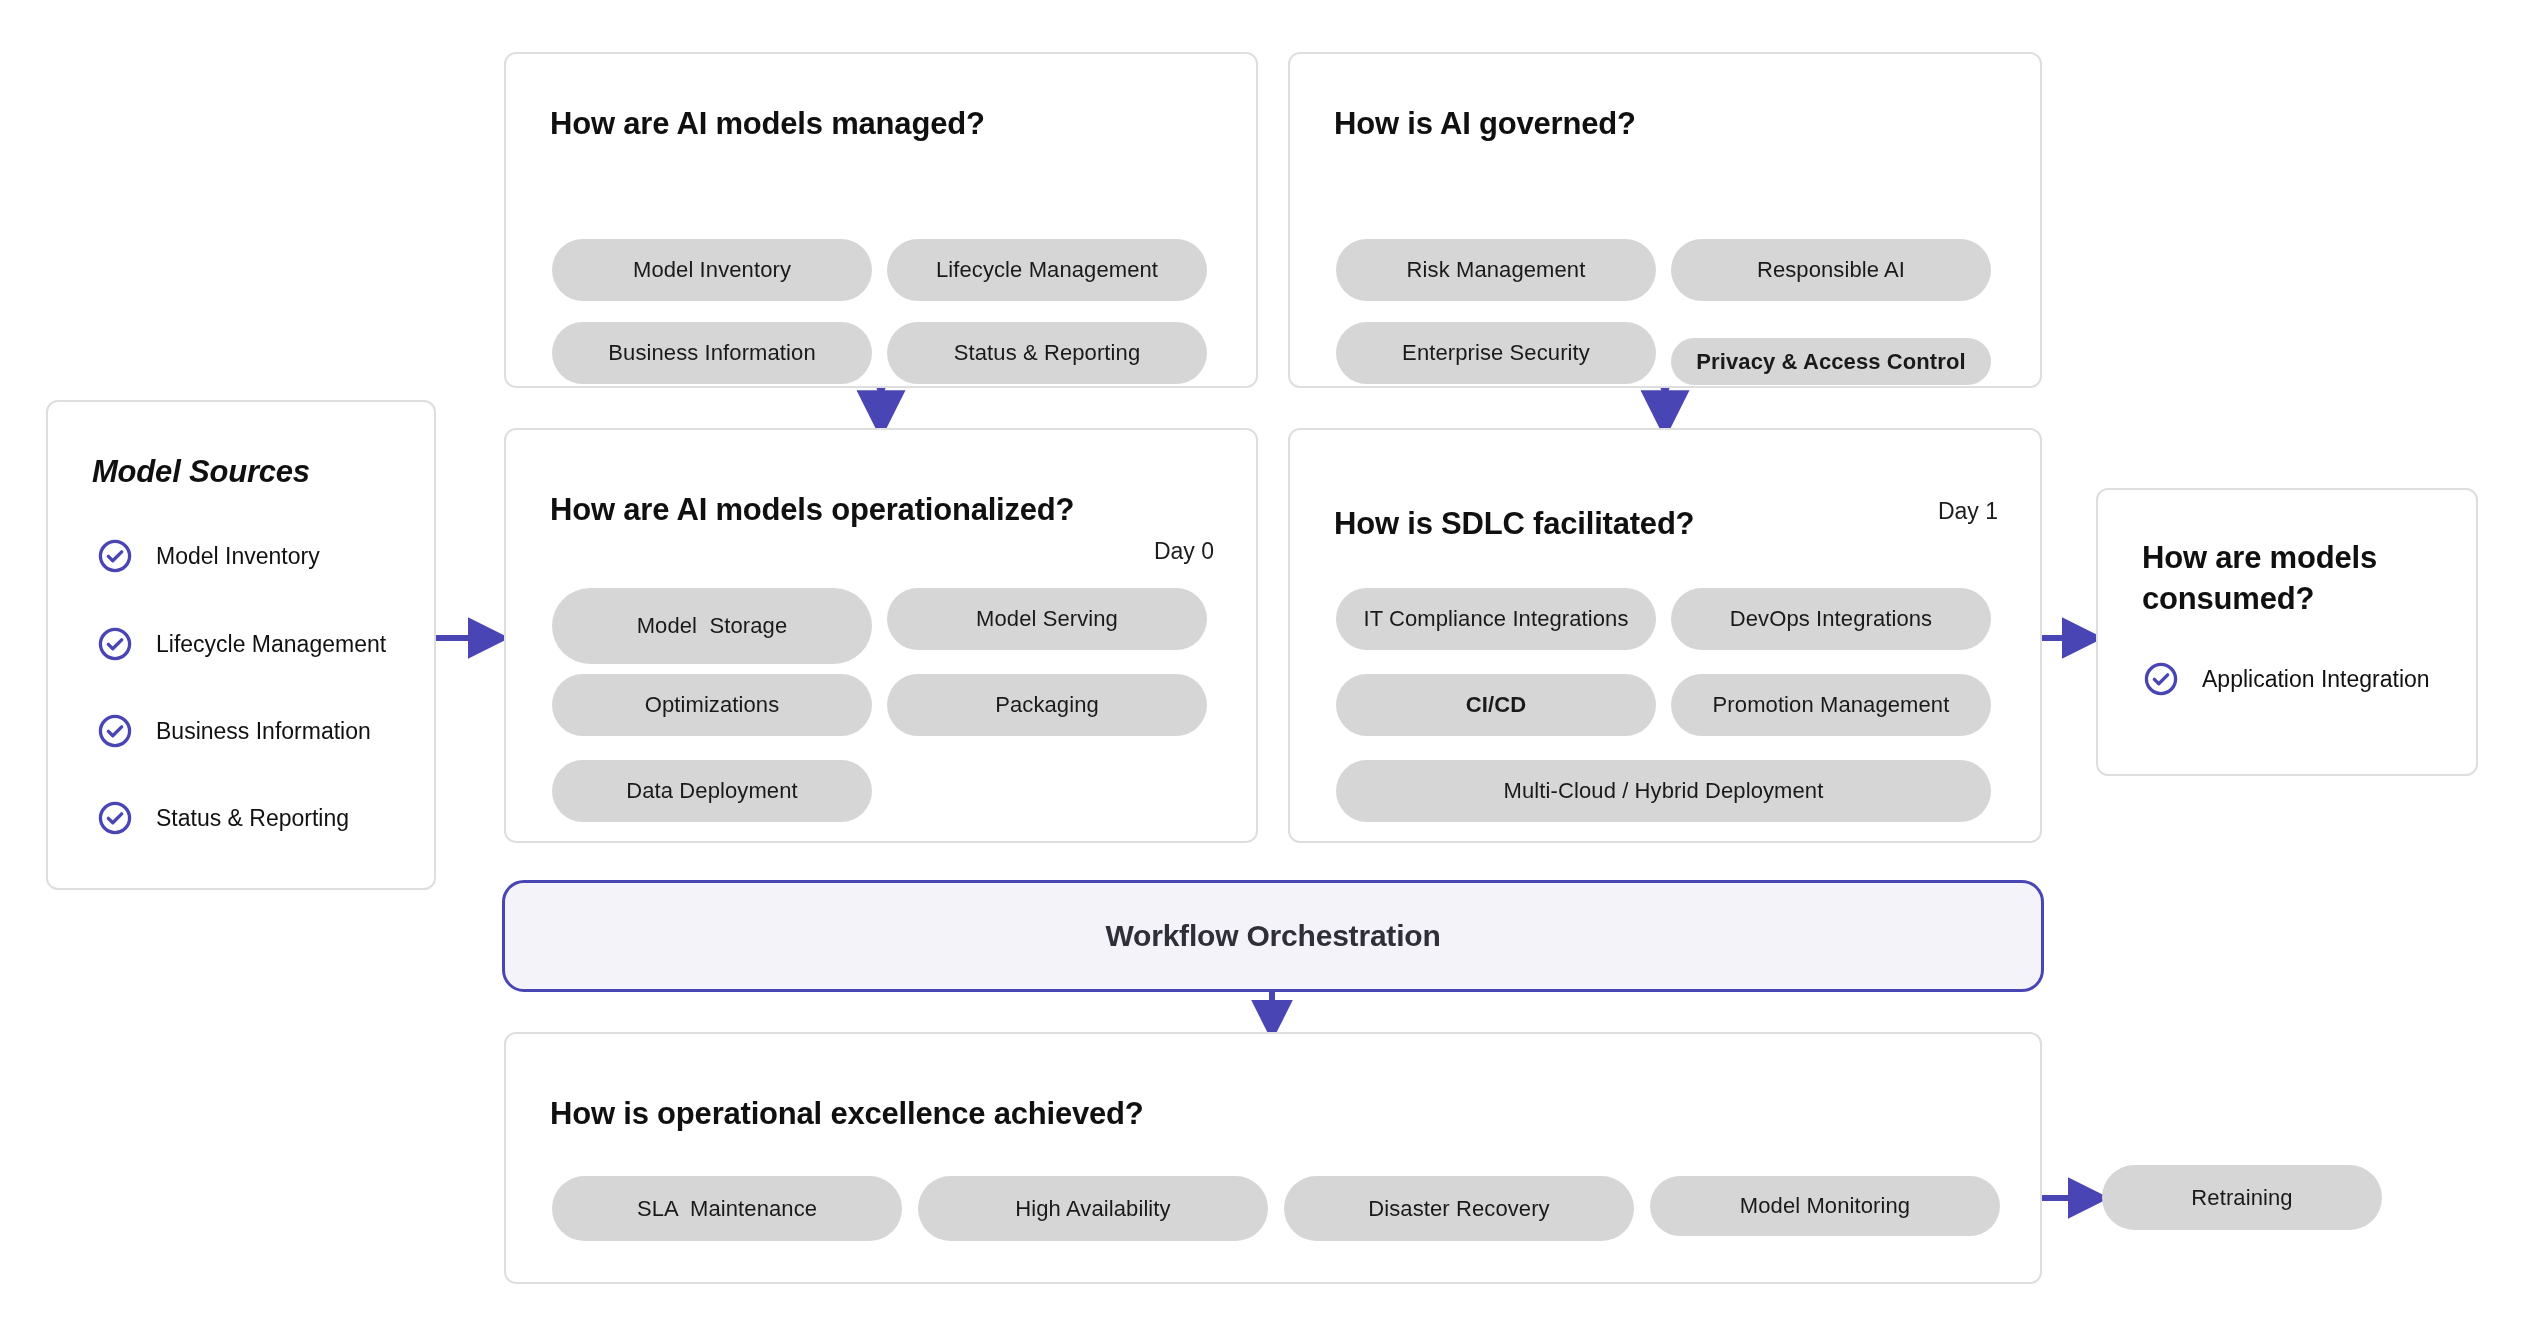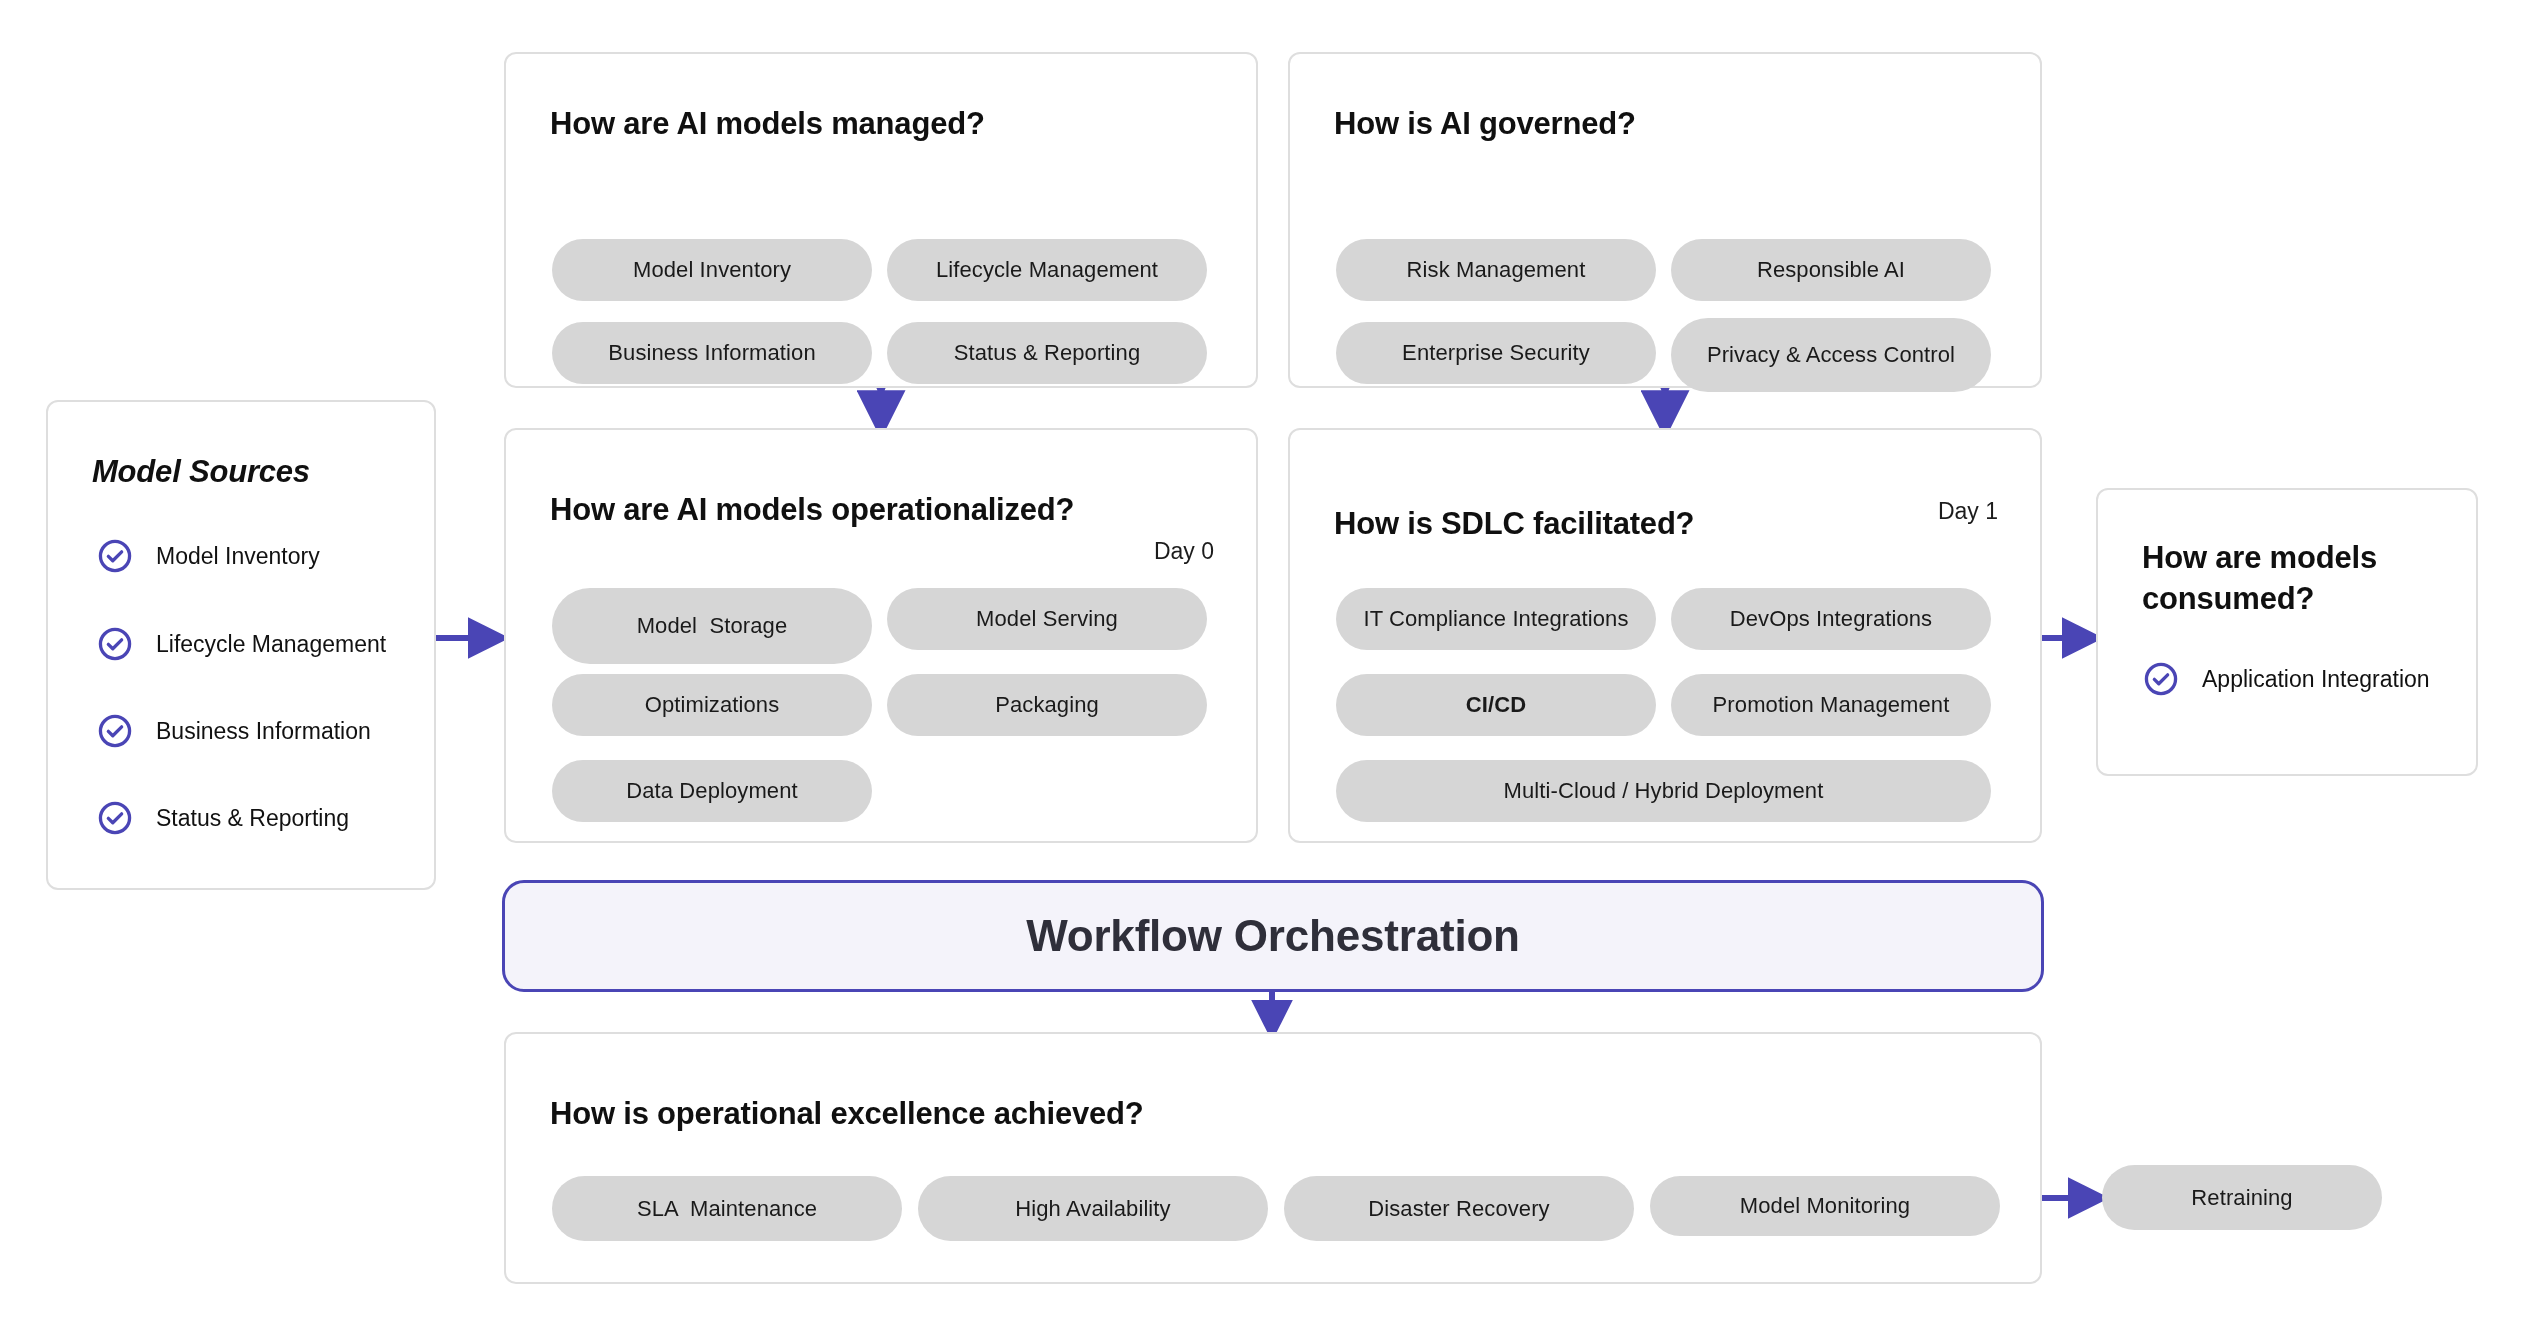--- a/index.html
+++ b/index.html
@@ -87,21 +87,21 @@
     position: absolute;
     background: #f4f3fa;
     border: 3px solid #4a45b5;
     border-radius: 22px;
     box-sizing: border-box;
     display: flex;
     align-items: center;
     justify-content: center;
   }
   #orchestration-label {
-    font-size: 44px;
+    font-size: 30px;
     font-weight: 700;
     color: #2f2f3a;
     letter-spacing: -0.2px;
   }
 
   
   #connectors {
     position: absolute;
     left: 0;
     top: 0;
@@ -208,21 +208,21 @@
     <div class="pill" style="left:381px; top:268px; width:320px; height:62px;">Status &amp; Reporting</div>
   </div>
 
   <div class="card" id="governed-card" style="left:1288px; top:52px; width:754px; height:336px;">
 
     <div class="card-title" style="left:44px; top:52px;">How is AI governed?</div>
 
     <div class="pill" style="left:46px; top:185px; width:320px; height:62px;">Risk Management</div>
     <div class="pill" style="left:381px; top:185px; width:320px; height:62px;">Responsible AI</div>
     <div class="pill" style="left:46px; top:268px; width:320px; height:62px;">Enterprise Security</div>
-    <div class="pill" style="left:381px; top:264px; width:320px; height:74px;">Privacy &amp; Access Control</div>
+    <div class="pill" style="left:381px; top:284px; width:320px; height:47px;font-weight:bold;">Privacy &amp; Access Control</div>
   </div>
 
   <div class="card" id="operationalized-card" style="left:504px; top:428px; width:754px; height:415px;">
 
     <div class="card-title" style="left:44px; top:62px;">How are AI models operationalized?</div>
     <div class="day-tag" style="right:42px; top:72px;margin-top:36px;">Day 0</div>
 
     <div class="pill" style="left:46px; top:158px; width:320px; height:76px;">Model  Storage</div>
     <div class="pill" style="left:381px; top:158px; width:320px; height:62px;">Model Serving</div>
     <div class="pill" style="left:46px; top:244px; width:320px; height:62px;">Optimizations</div>

